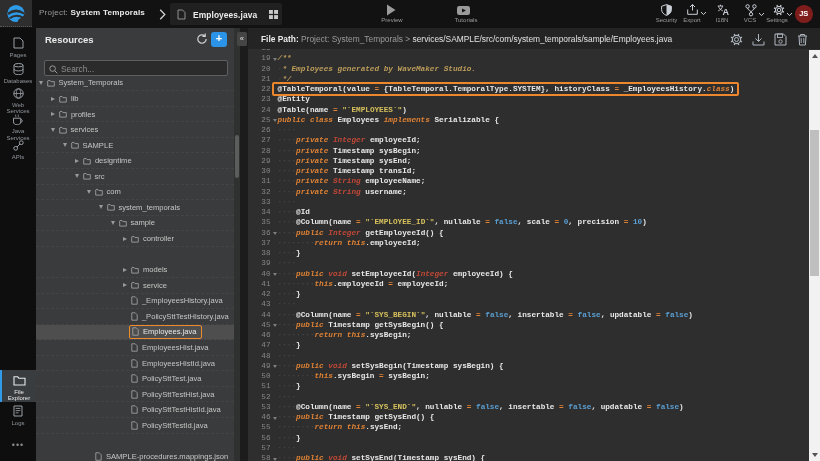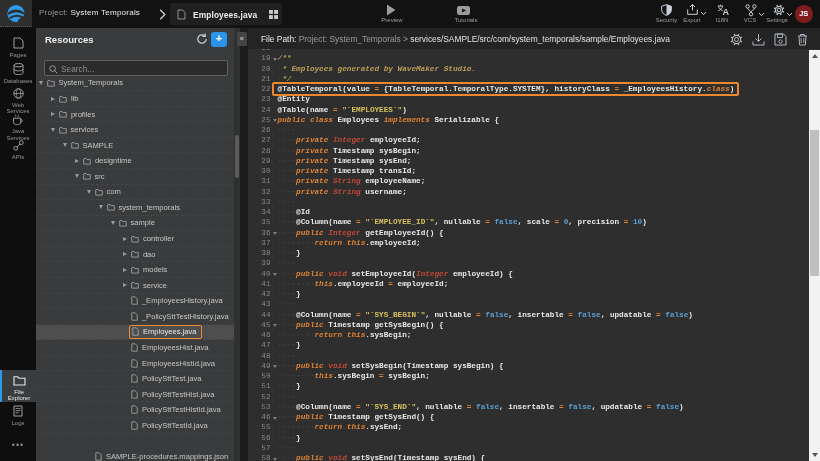--- a/index.html
+++ b/index.html
@@ -1,21 +1,21 @@
 <!DOCTYPE html>
 <html><head><meta charset="utf-8">
 <style>
 *{margin:0;padding:0;box-sizing:border-box}
 html,body{width:820px;height:461px;overflow:hidden;background:#0e0e0e;font-family:"Liberation Sans",sans-serif;position:relative}
 
 
 #topbar{position:absolute;left:0;top:0;width:820px;height:28px;background:#121212}
 #logoblk{position:absolute;left:0;top:0;width:32px;height:27px;background:#2e2e2e;border-bottom:1px dotted #5a5a5a}
 #ptext{position:absolute;left:39px;top:8px;font-size:8.1px;color:#9b9b9b;letter-spacing:.2px}
-#ptext b{color:#ececec;font-weight:normal}
+#ptext b{color:#ececec;font-weight:bold}
 #tab{position:absolute;left:170px;top:3px;width:112px;height:22px;background:#202020;border-radius:2px}
 #tabname{position:absolute;left:23px;top:6.5px;font-size:8.4px;font-weight:bold;color:#ededed;letter-spacing:.1px}
 .toplab{position:absolute;font-size:6px;color:#9b9b9b;text-align:center}
 #avatar{position:absolute;left:795px;top:5px;width:17.5px;height:17.5px;border-radius:50%;background:#7f1d1d;color:#fff;font-size:7.5px;font-weight:bold;text-align:center;line-height:18px}
 
 
 #sidebar{position:absolute;left:0;top:28px;width:36px;height:433px;background:#0e0e0e}
 .sbitem{position:absolute;left:0;width:36px;text-align:center;color:#90969c;font-size:6px;line-height:6.5px}
 #fexp{position:absolute;left:0;top:341.5px;width:36px;height:32.5px;background:#3a3d40;border-left:2.5px solid #2F9BE8}
 
@@ -33,21 +33,21 @@
 .trid{flex:none;width:0;height:0;border-top:4px solid #9a9a9a;border-left:2.3px solid transparent;border-right:2.3px solid transparent;margin-right:4px}
 .trir{flex:none;width:0;height:0;border-left:4px solid #9a9a9a;border-top:2.3px solid transparent;border-bottom:2.3px solid transparent;margin-right:4.5px}
 #tsb{position:absolute;left:198px;top:0;width:6px;height:433px;background:#2f3030}
 #tsbthumb{position:absolute;left:199px;top:107px;width:4px;height:43px;background:#5c5c5c;border-radius:2px}
 #gapcol{position:absolute;left:240px;top:28px;width:8px;height:433px;background:#1c1c1c}
 #collapse{position:absolute;left:237px;top:32px;width:9.5px;height:14px;background:#454545;border-radius:1.5px;color:#e0e0e0;font-size:7.5px;line-height:13px;text-align:center}
 
 
 #fpbar{position:absolute;left:248px;top:28px;width:572px;height:20.5px;background:#242424}
 #fptext{position:absolute;left:13px;top:6px;font-size:8.4px;color:#9a9a9a;white-space:nowrap}
-#fptext b{color:#ebebeb;font-weight:normal}
+#fptext b{color:#ebebeb;font-weight:bold}
 #fptext .wht{color:#e2e2e2}
 #editor{position:absolute;left:248px;top:48.5px;width:599px;height:412.5px;background:#2e2e2e;overflow:hidden}
 #gutter{position:absolute;left:0;top:-5.4px;width:22.5px;text-align:right;font-family:"Liberation Mono",monospace;font-size:7.7px;line-height:10.26px;color:#868686}
 #codepre{position:absolute;left:29.6px;top:-5.4px;font-family:"Liberation Mono",monospace;font-size:7.7px;line-height:10.26px;font-weight:bold;color:#e8e8e8;white-space:pre}
 .cl{height:10.26px}
 .k{color:#DF8234;font-style:italic}
 .t{color:#C04837;font-style:italic}
 .s{color:#D5C05C}
 .n{color:#5B9FD3}
 .c{color:#BC9D5A;font-style:italic}
@@ -296,28 +296,20 @@
         </svg>
         <span class="tlb">sample</span>
       </div>
 <div class="trow" style="top:203.3px">
         <span style="width:86.9px;flex:none"></span>
         <span class="trir"></span>
         <svg class="tic" width="8" height="8" viewBox="0 0 8 8">
           <path d="M0.7 1.9 V7.1 H7.3 V2.6 H3.9 L3.1 1.5 H1.1 Z" fill="none" stroke="#ABABAB" stroke-width="0.8"></path>
         </svg>
         <span class="tlb">controller</span>
-      </div>
-<div class="trow" style="top:218.9px">
-        <span style="width:86.9px;flex:none"></span>
-        <span class="trir"></span>
-        <svg class="tic" width="8" height="8" viewBox="0 0 8 8">
-          <path d="M0.7 1.9 V7.1 H7.3 V2.6 H3.9 L3.1 1.5 H1.1 Z" fill="none" stroke="#ABABAB" stroke-width="0.8"></path>
-        </svg>
-        <span class="tlb">dao</span>
       </div>
 <div class="trow" style="top:234.4px">
         <span style="width:86.9px;flex:none"></span>
         <span class="trir"></span>
         <svg class="tic" width="8" height="8" viewBox="0 0 8 8">
           <path d="M0.7 1.9 V7.1 H7.3 V2.6 H3.9 L3.1 1.5 H1.1 Z" fill="none" stroke="#ABABAB" stroke-width="0.8"></path>
         </svg>
         <span class="tlb">models</span>
       </div>
 <div class="trow" style="top:250.0px">

